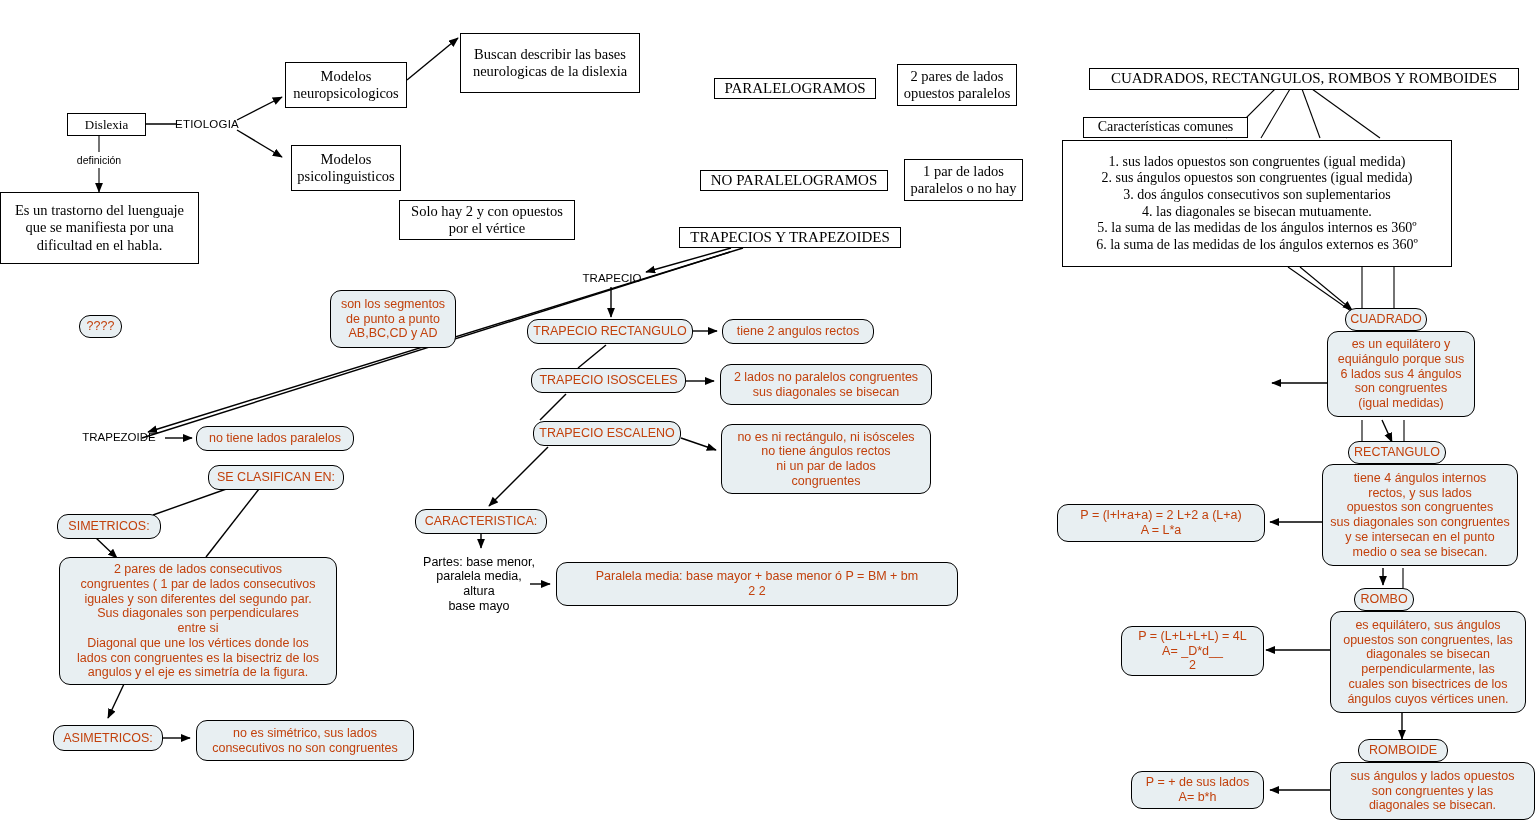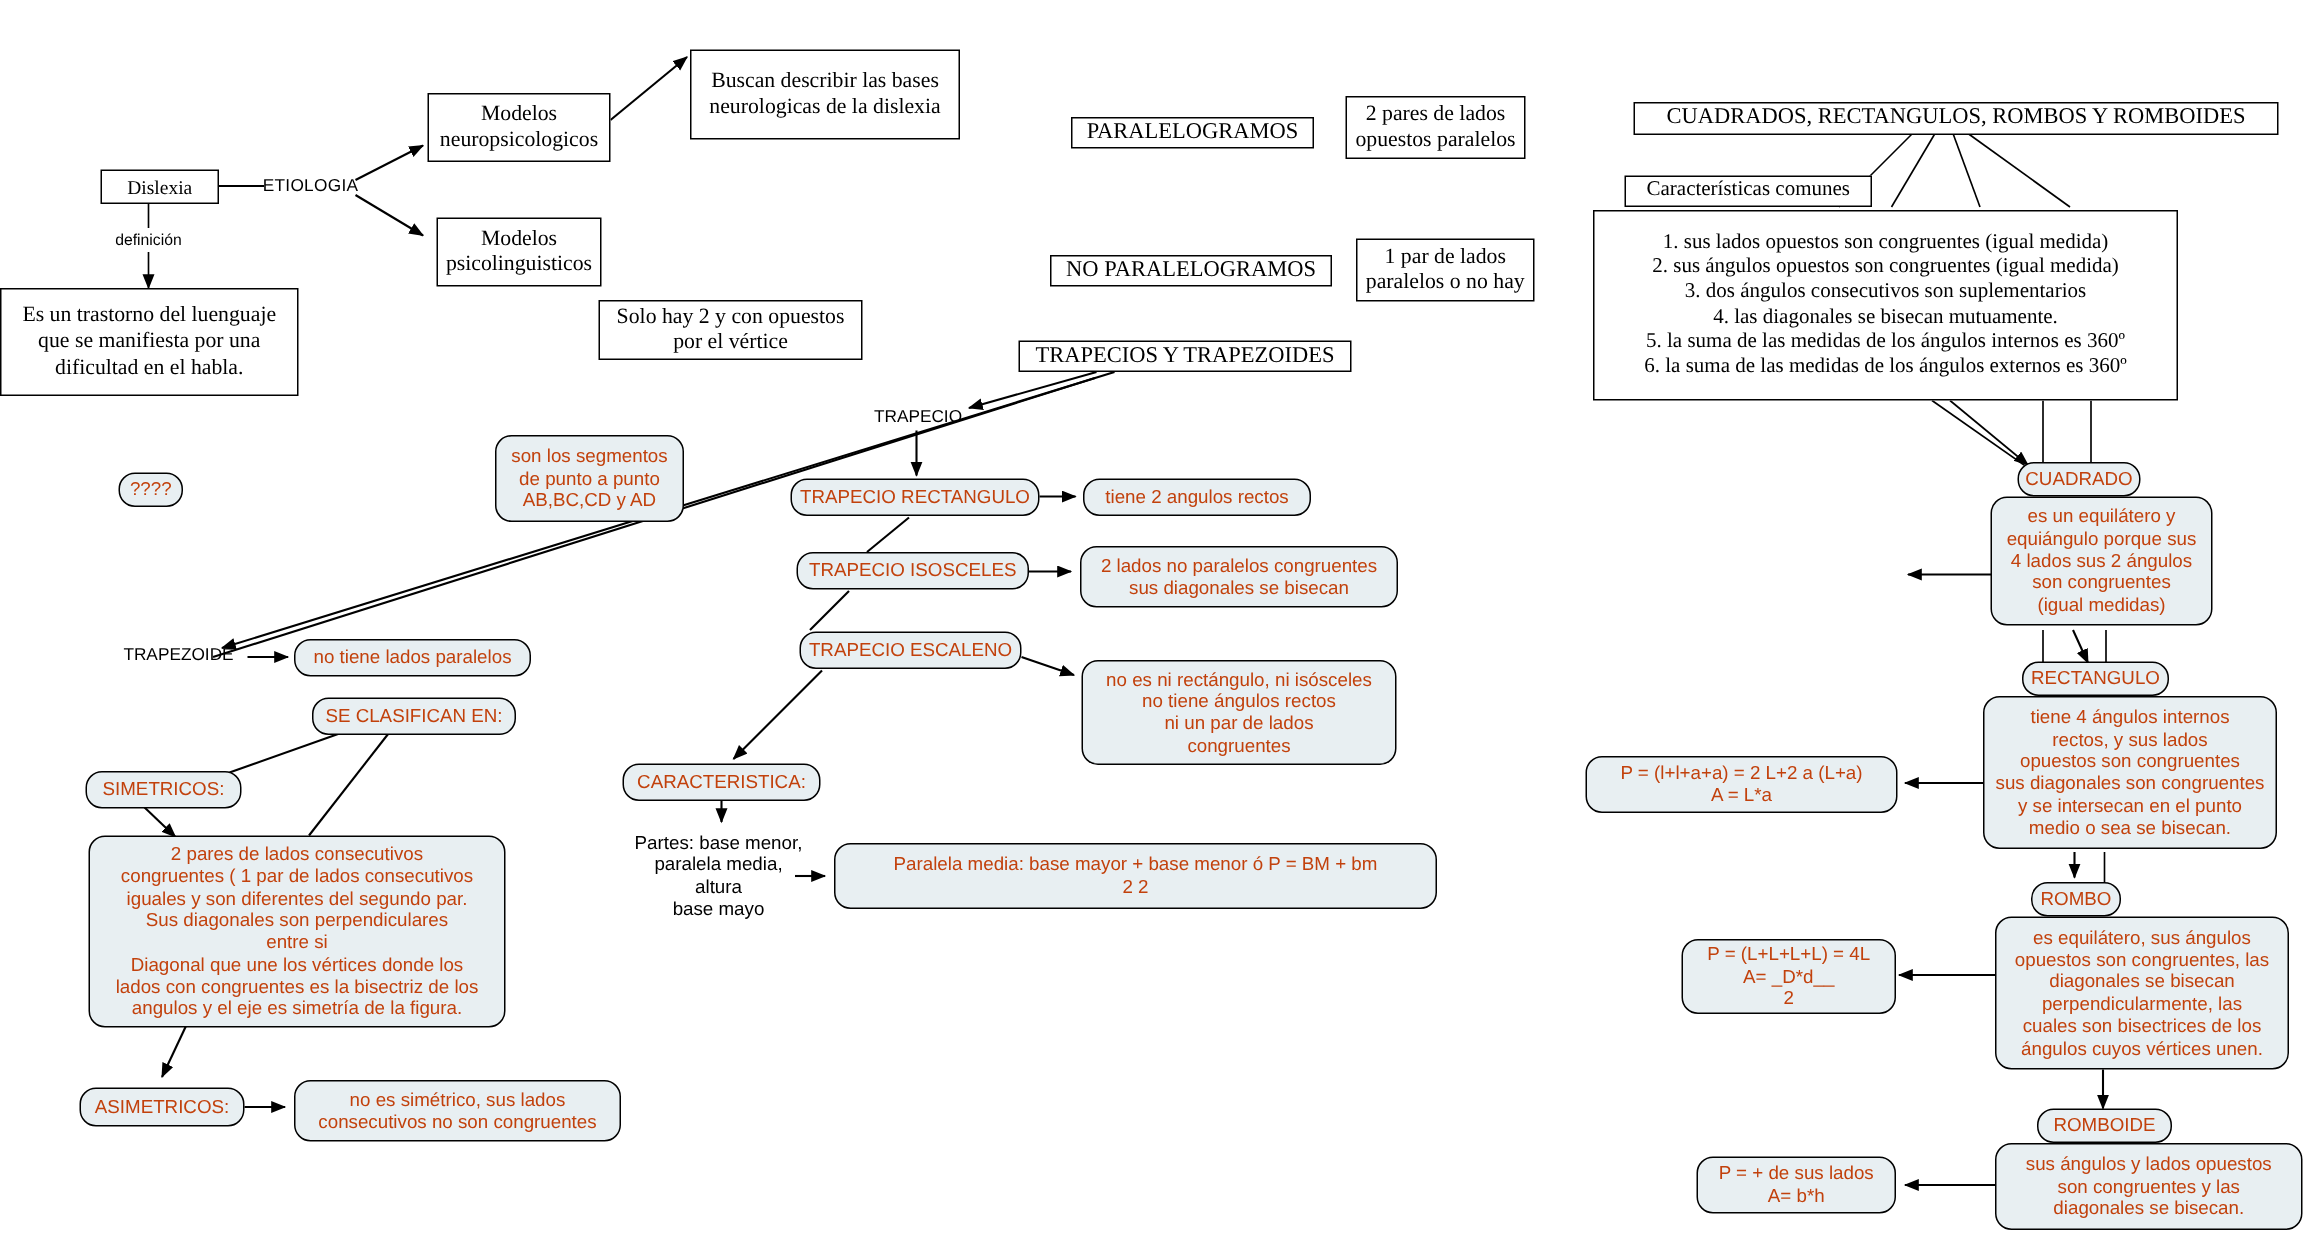--- a/index.html
+++ b/index.html
@@ -221,21 +221,21 @@
 
   <div class="node round" style="left:720px;top:364px;width:212px;height:41px;font-size:12.5px;">
     <span class="txt">2 lados no paralelos congruentes
 sus diagonales se bisecan</span>
   </div>
 
   <div class="node round" style="left:533px;top:421px;width:148px;height:25px;font-size:12.5px;">
     <span class="txt">TRAPECIO ESCALENO</span>
   </div>
 
-  <div class="node round" style="left:721px;top:440px;width:210px;height:70px;font-size:12.5px;">
+  <div class="node round" style="left:721px;top:424px;width:210px;height:70px;font-size:12.5px;">
     <span class="txt">no es ni rectángulo, ni isósceles
 no tiene ángulos rectos
 ni un par de lados
 congruentes</span>
   </div>
 
   <div class="node round" style="left:196px;top:426px;width:158px;height:25px;font-size:12.5px;">
     <span class="txt">no tiene lados paralelos</span>
   </div>
 
@@ -300,21 +300,21 @@
     <span class="txt">6.  la suma de las medidas de los ángulos externos es 360º</span>
   </div>
 
   <div class="node round" style="left:1345px;top:308px;width:82px;height:23px;font-size:12.5px;">
     <span class="txt">CUADRADO</span>
   </div>
 
   <div class="node round" style="left:1327px;top:331px;width:148px;height:86px;font-size:12.5px;">
     <span class="txt">es un equilátero y
 equiángulo porque sus
-4 lados sus 2 ángulos
+6 lados sus 4 ángulos
 son congruentes
 (igual medidas)</span>
   </div>
 
 
   <div class="node round" style="left:1348px;top:441px;width:98px;height:23px;font-size:12.5px;">
     <span class="txt">RECTANGULO</span>
   </div>
 
   <div class="node round" style="left:1322px;top:464px;width:196px;height:102px;font-size:12.5px;">

